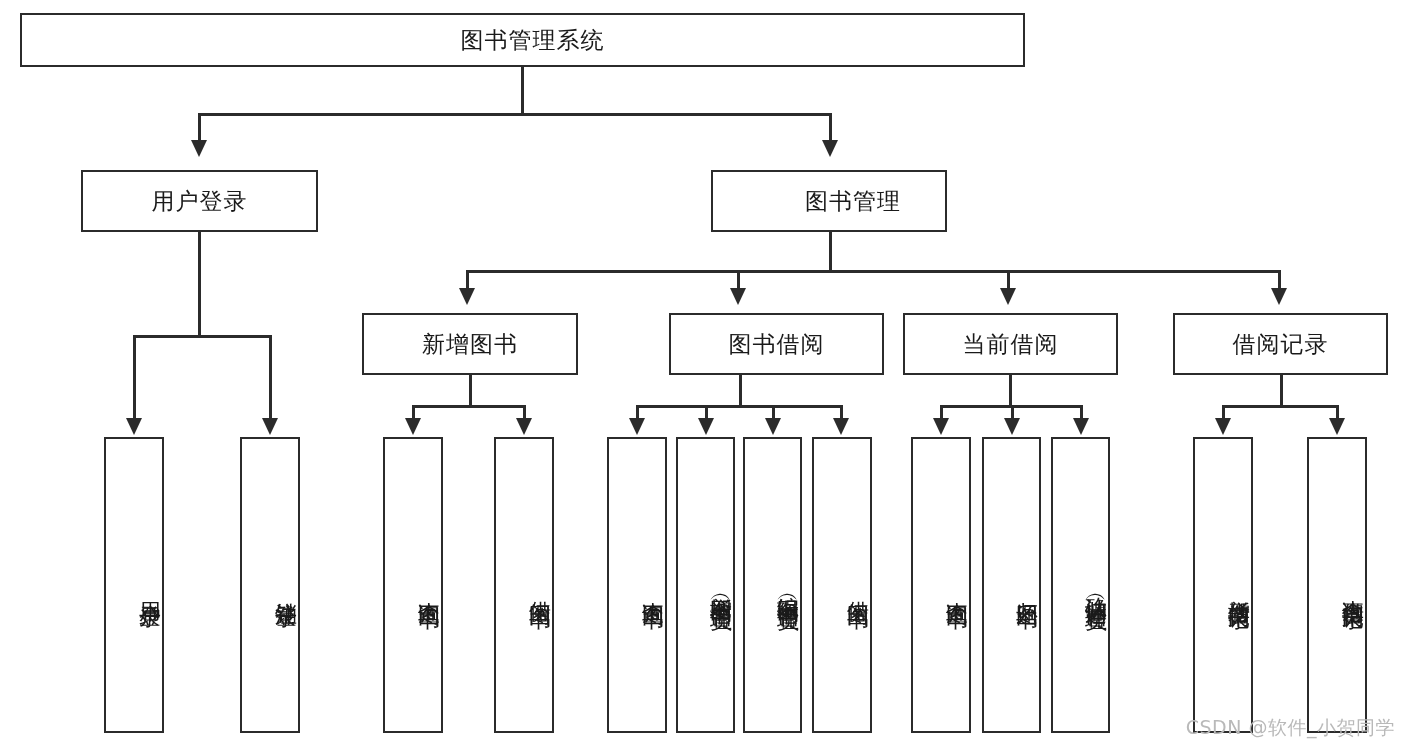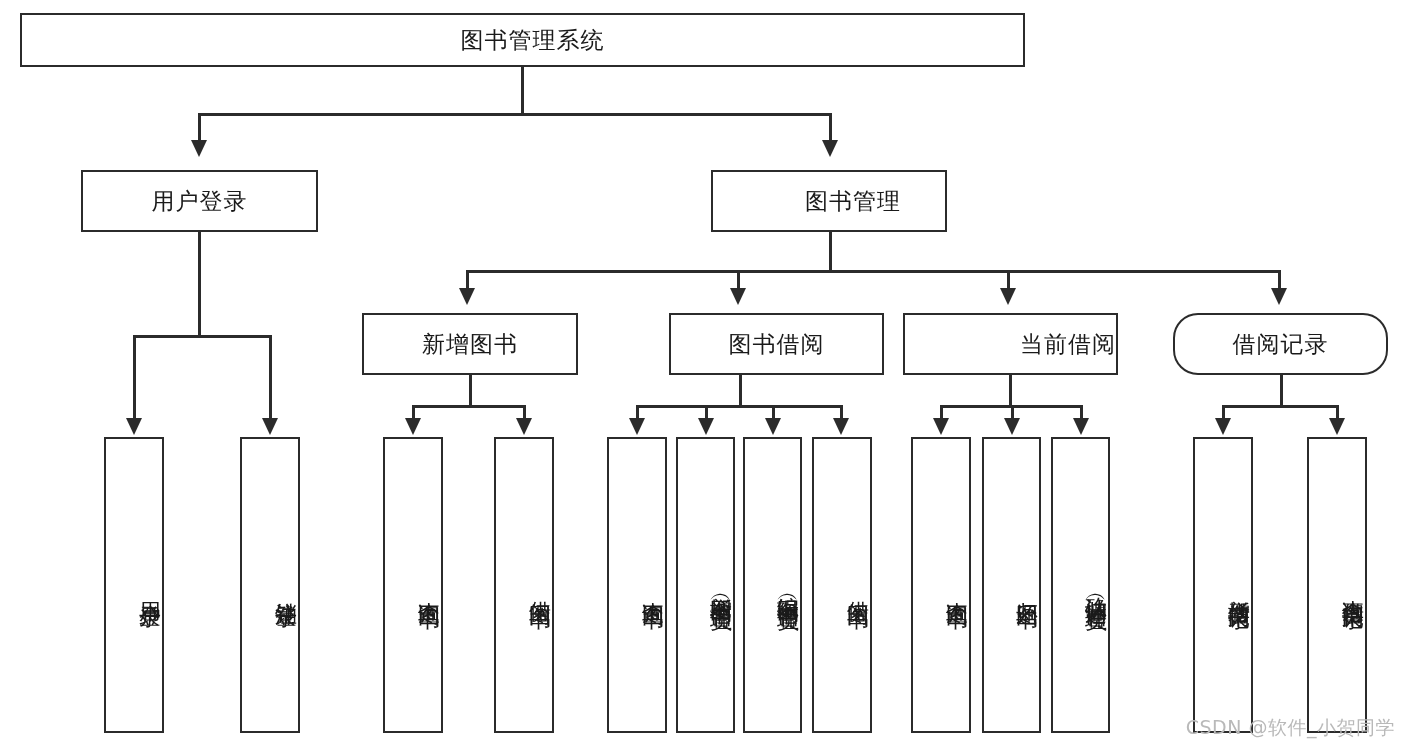--- a/index.html
+++ b/index.html
@@ -109,24 +109,24 @@
   <div class="arrow" style="left:1000px;top:288px;"></div>
   <div class="ln vline" style="left:1278px;top:270px;height:20px;"></div>
   <div class="arrow" style="left:1271px;top:288px;"></div>
 
   <div class="node h" style="left:362px;top:313px;width:216px;height:62px;">
     <span>新增图书</span>
   </div>
   <div class="node h" style="left:633px;top:313px;width:215px;height:62px;margin-left:36px;">
     <span>图书借阅</span>
   </div>
-  <div class="node h" style="left:903px;top:313px;width:215px;height:62px;justify-content:flex-end;">
+  <div class="node h" style="left:903px;top:313px;width:215px;height:62px;">
     <span>当前借阅</span>
   </div>
-  <div class="node h" style="left:1173px;top:313px;width:215px;height:62px;border-radius:25px;">
+  <div class="node h" style="left:1173px;top:313px;width:215px;height:62px;">
     <span>借阅记录</span>
   </div>
 
   <div class="ln vline" style="left:469px;top:375px;height:30px;"></div>
   <div class="ln hline" style="left:412px;top:405px;width:114px;"></div>
   <div class="ln vline" style="left:412px;top:405px;height:15px;"></div>
   <div class="arrow" style="left:405px;top:418px;"></div>
   <div class="ln vline" style="left:523px;top:405px;height:15px;"></div>
   <div class="arrow" style="left:516px;top:418px;"></div>
 

